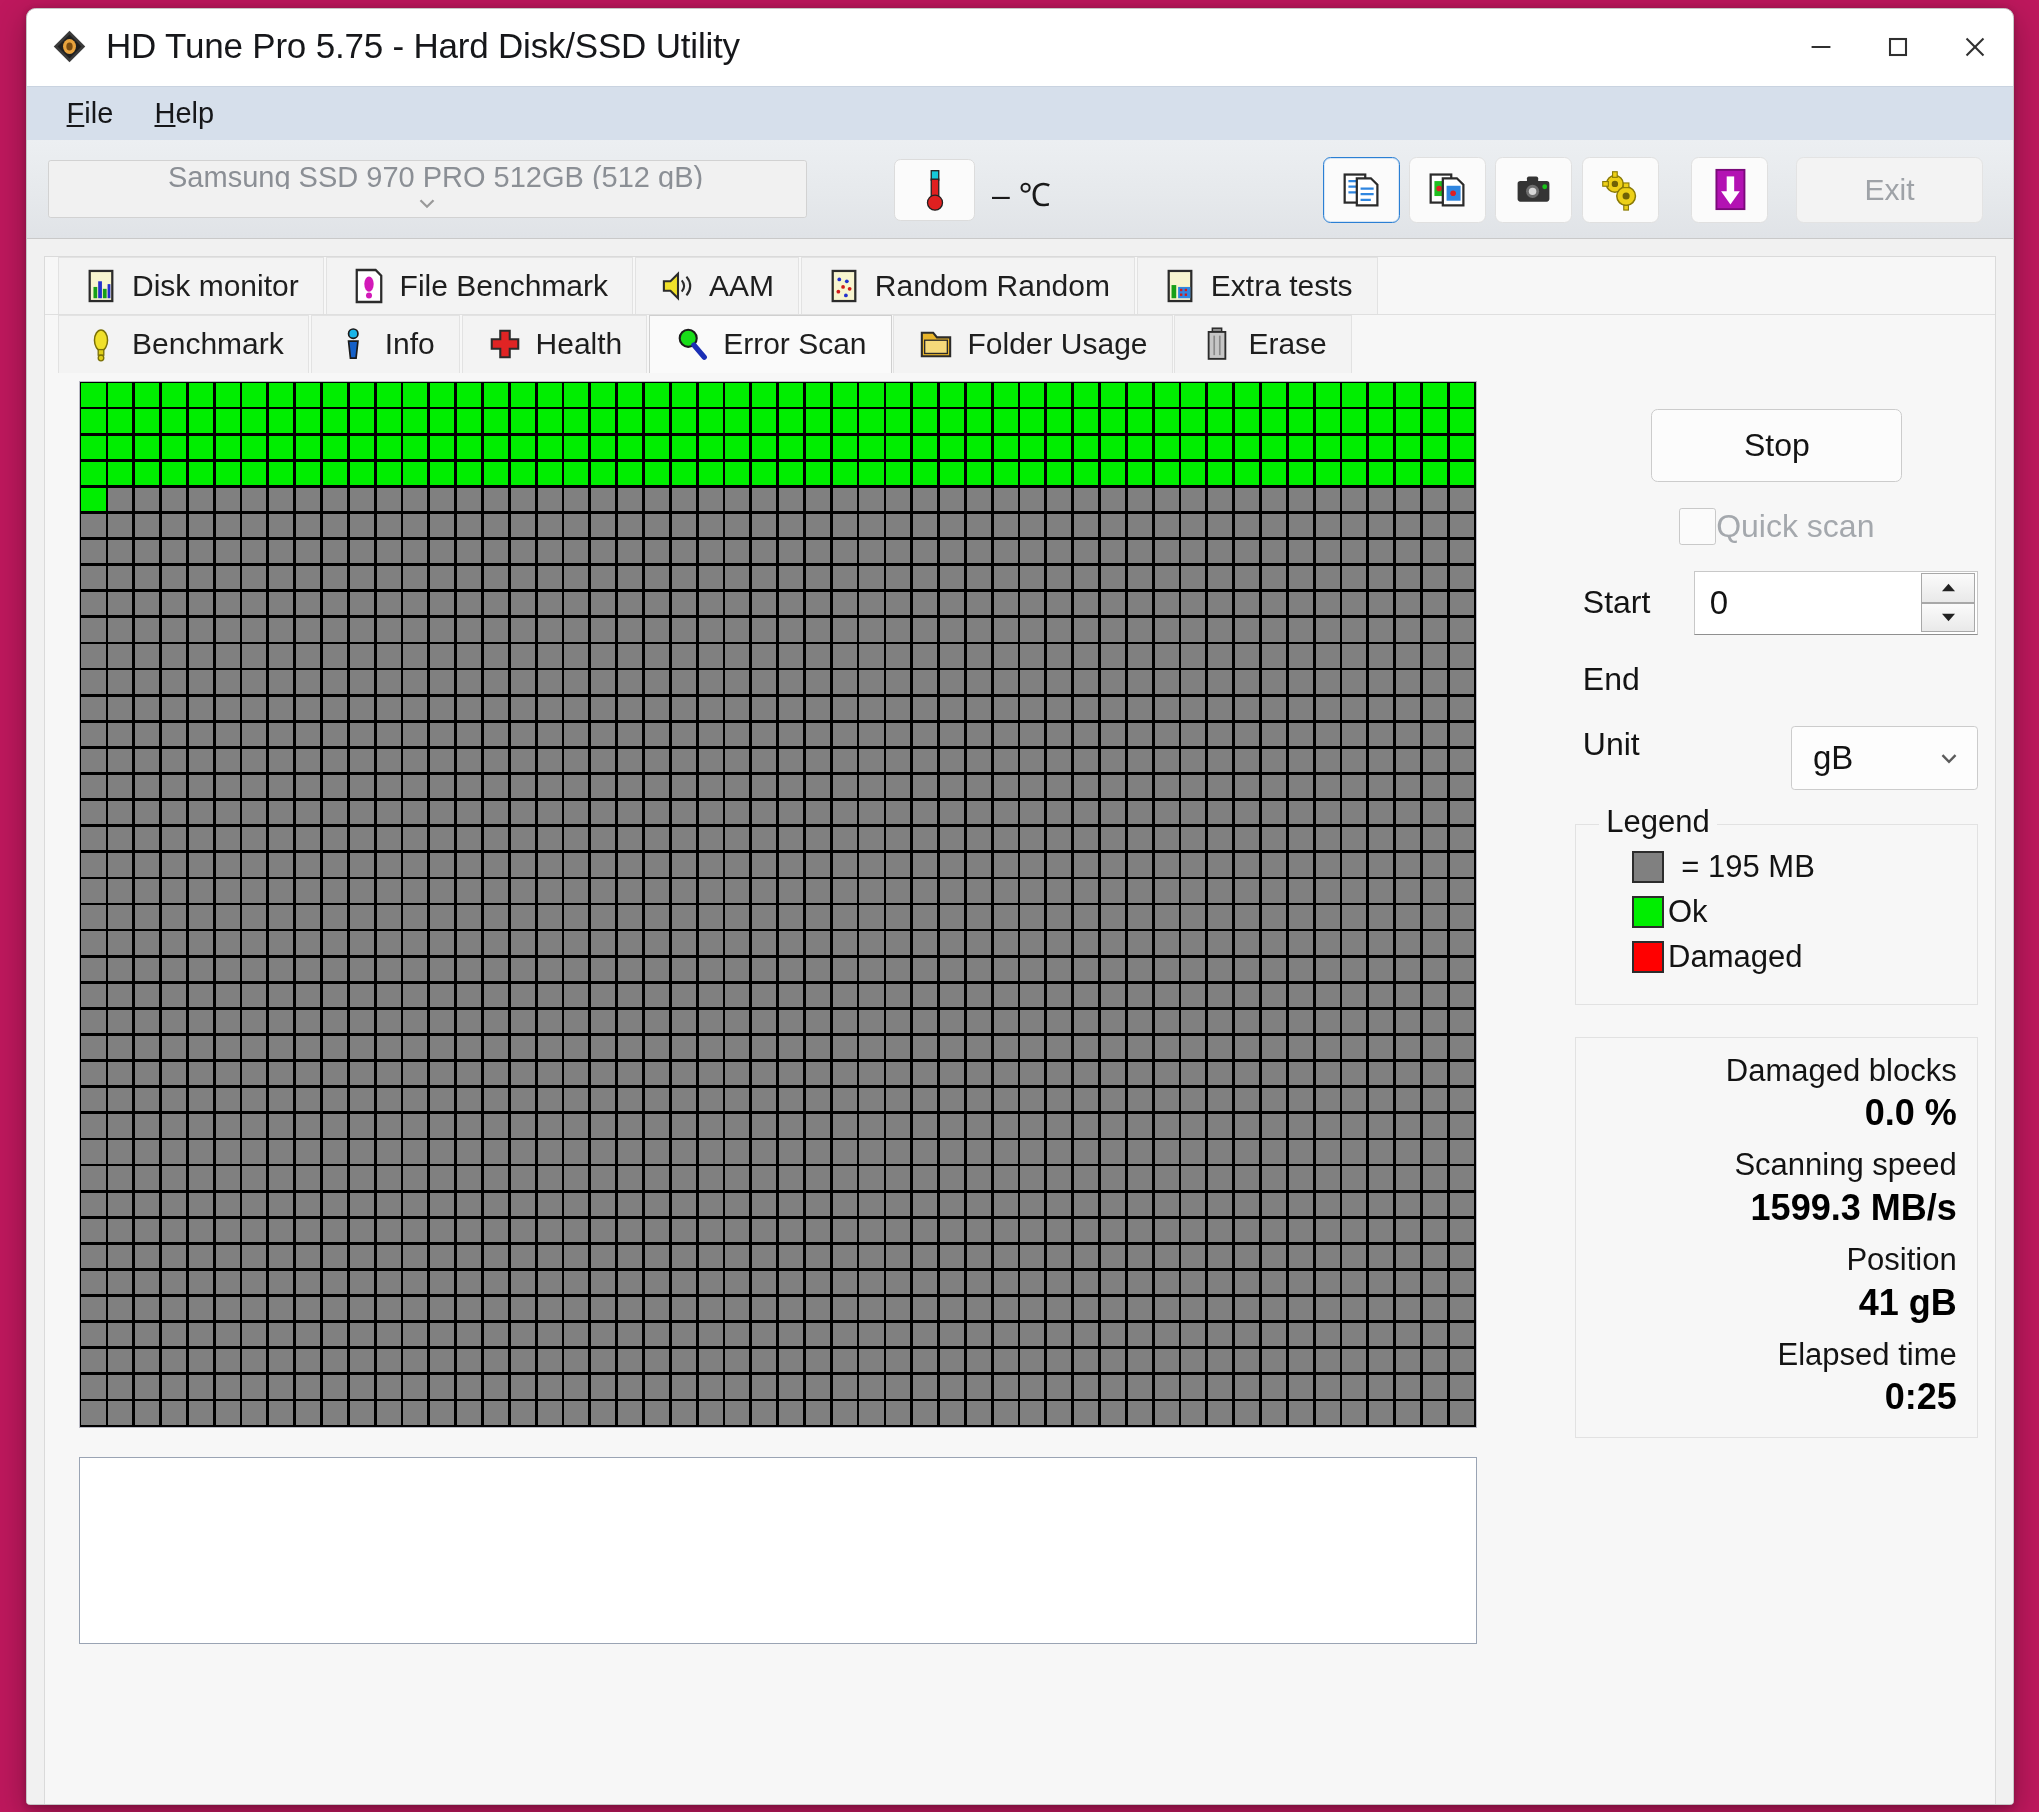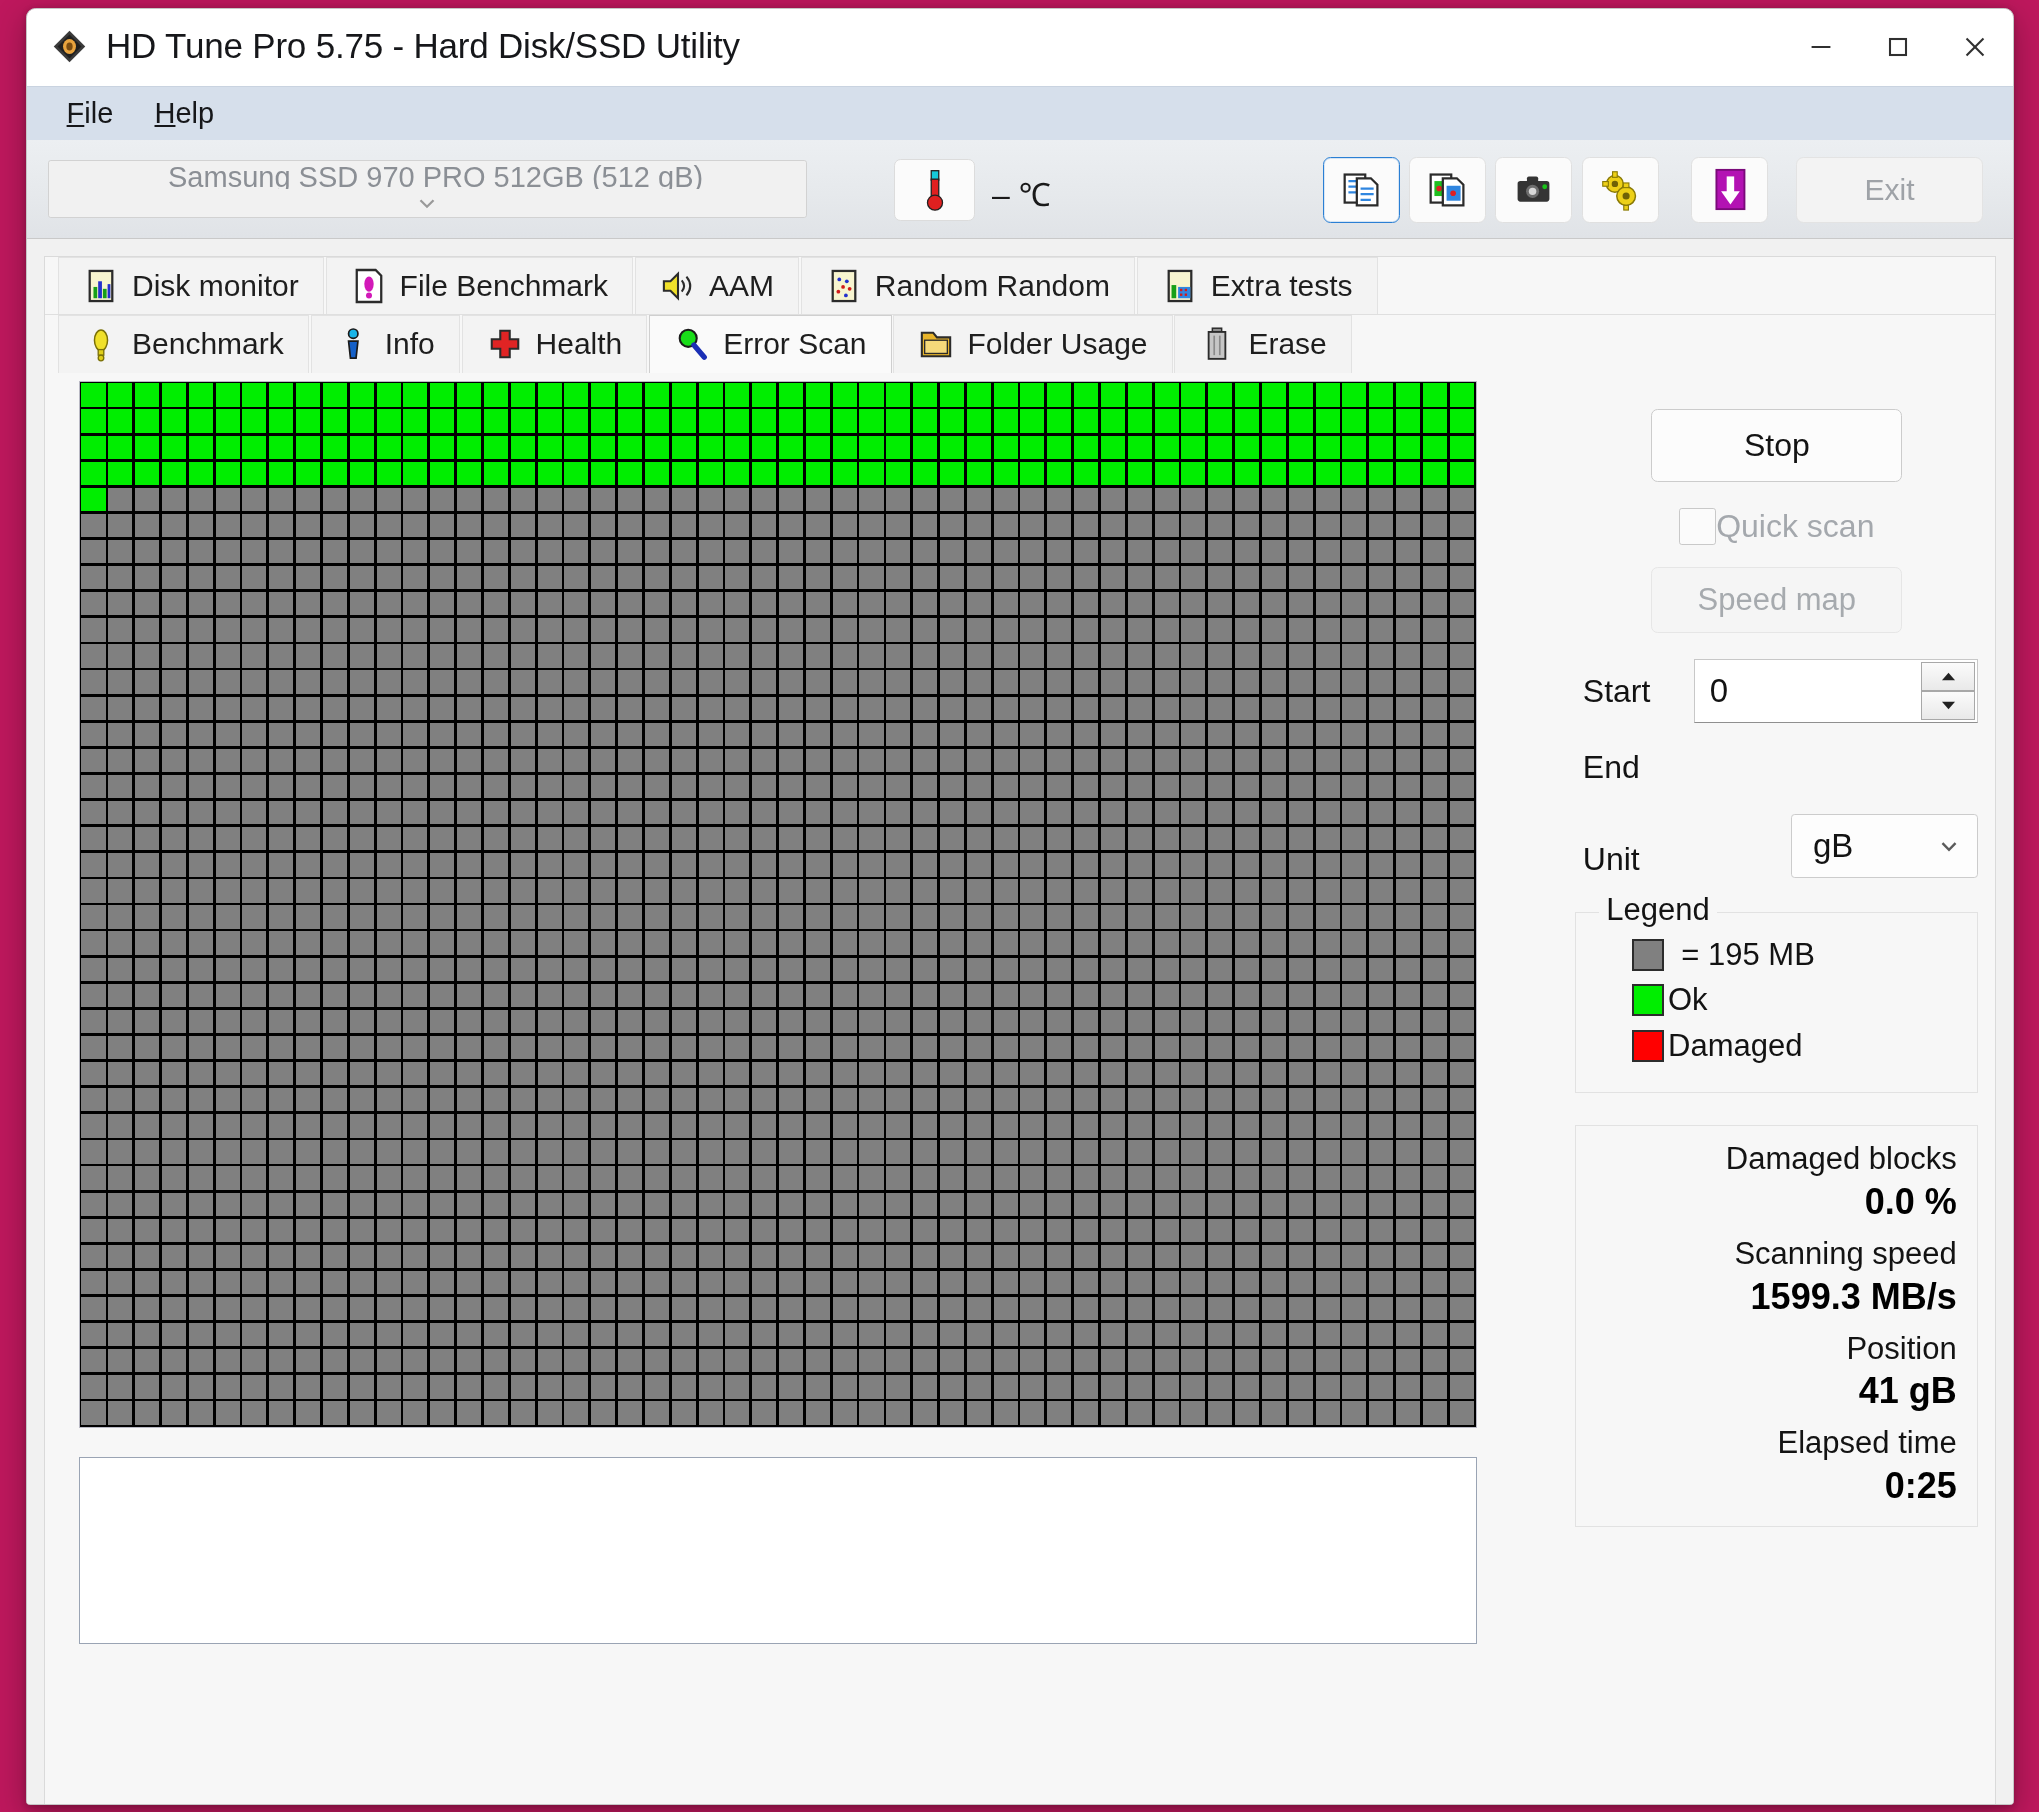--- a/index.html
+++ b/index.html
@@ -385,21 +385,21 @@
     border: 0.9px solid #a8a8a8;
     display: flex;
     align-items: center;
     justify-content: center;
     cursor: default;
     box-sizing: border-box;
   }
 
   .unit-row {
     display: flex;
-    align-items: flex-end;
+    align-items: flex-start;
     margin-top: 28px;
     padding-left: 7.5px;
   }
   .unit-select {
     margin-left: auto;
     width: 187px;
     height: 64px;
     background: #fdfdfd;
     border: 0.9px solid #cccccc;
     border-radius: 3.7px;
@@ -2812,21 +2812,20 @@
           </div>
 
           <div class="side">
             <button class="btn-stop">Stop</button>
 
             <div class="chkrow">
               <span class="chkbox"></span>
               <span class="chklabel">Quick scan</span>
             </div>
 
-            <button class="btn-speedmap">Speed map</button>
 
             <div class="field-row">
               <span class="field-label">Start</span>
               <div class="spinner">
                 <span class="spin-val">0</span>
                 <span class="spin-btns">
                   <span class="spin-b">
                     <svg width="19" height="13" viewBox="0 0 20 14">
                         <polygon points="10,3 17,11 3,11" fill="#222"></polygon>
                       </svg>

